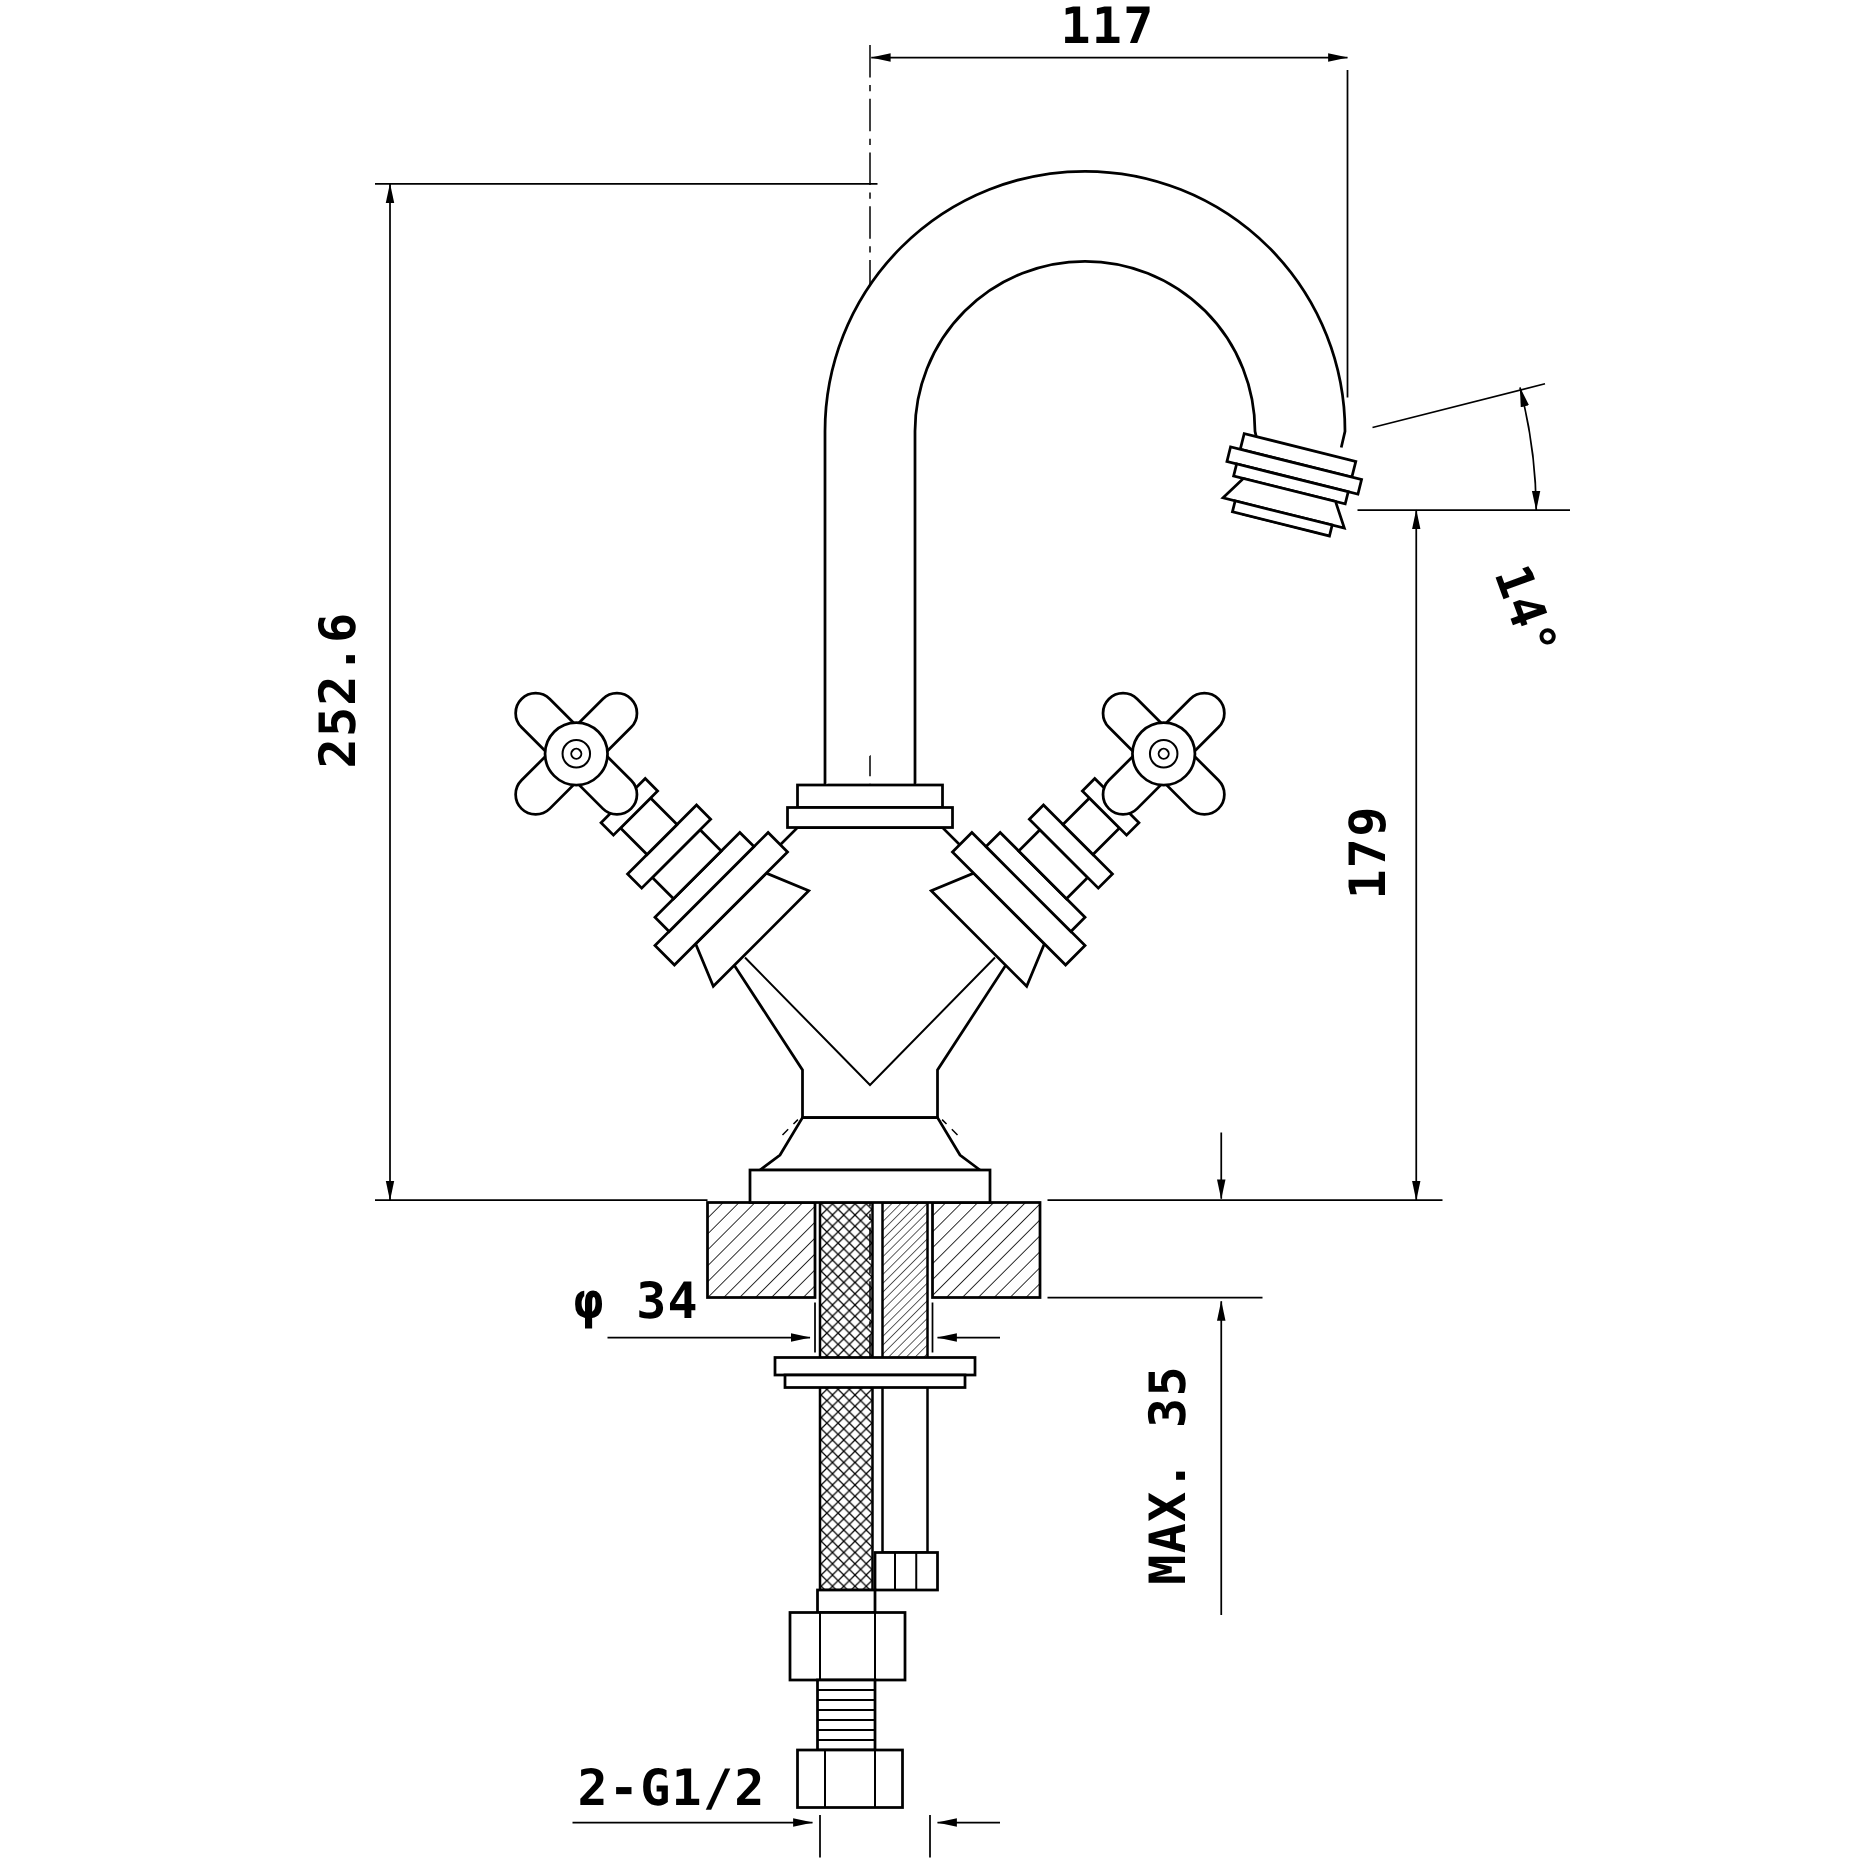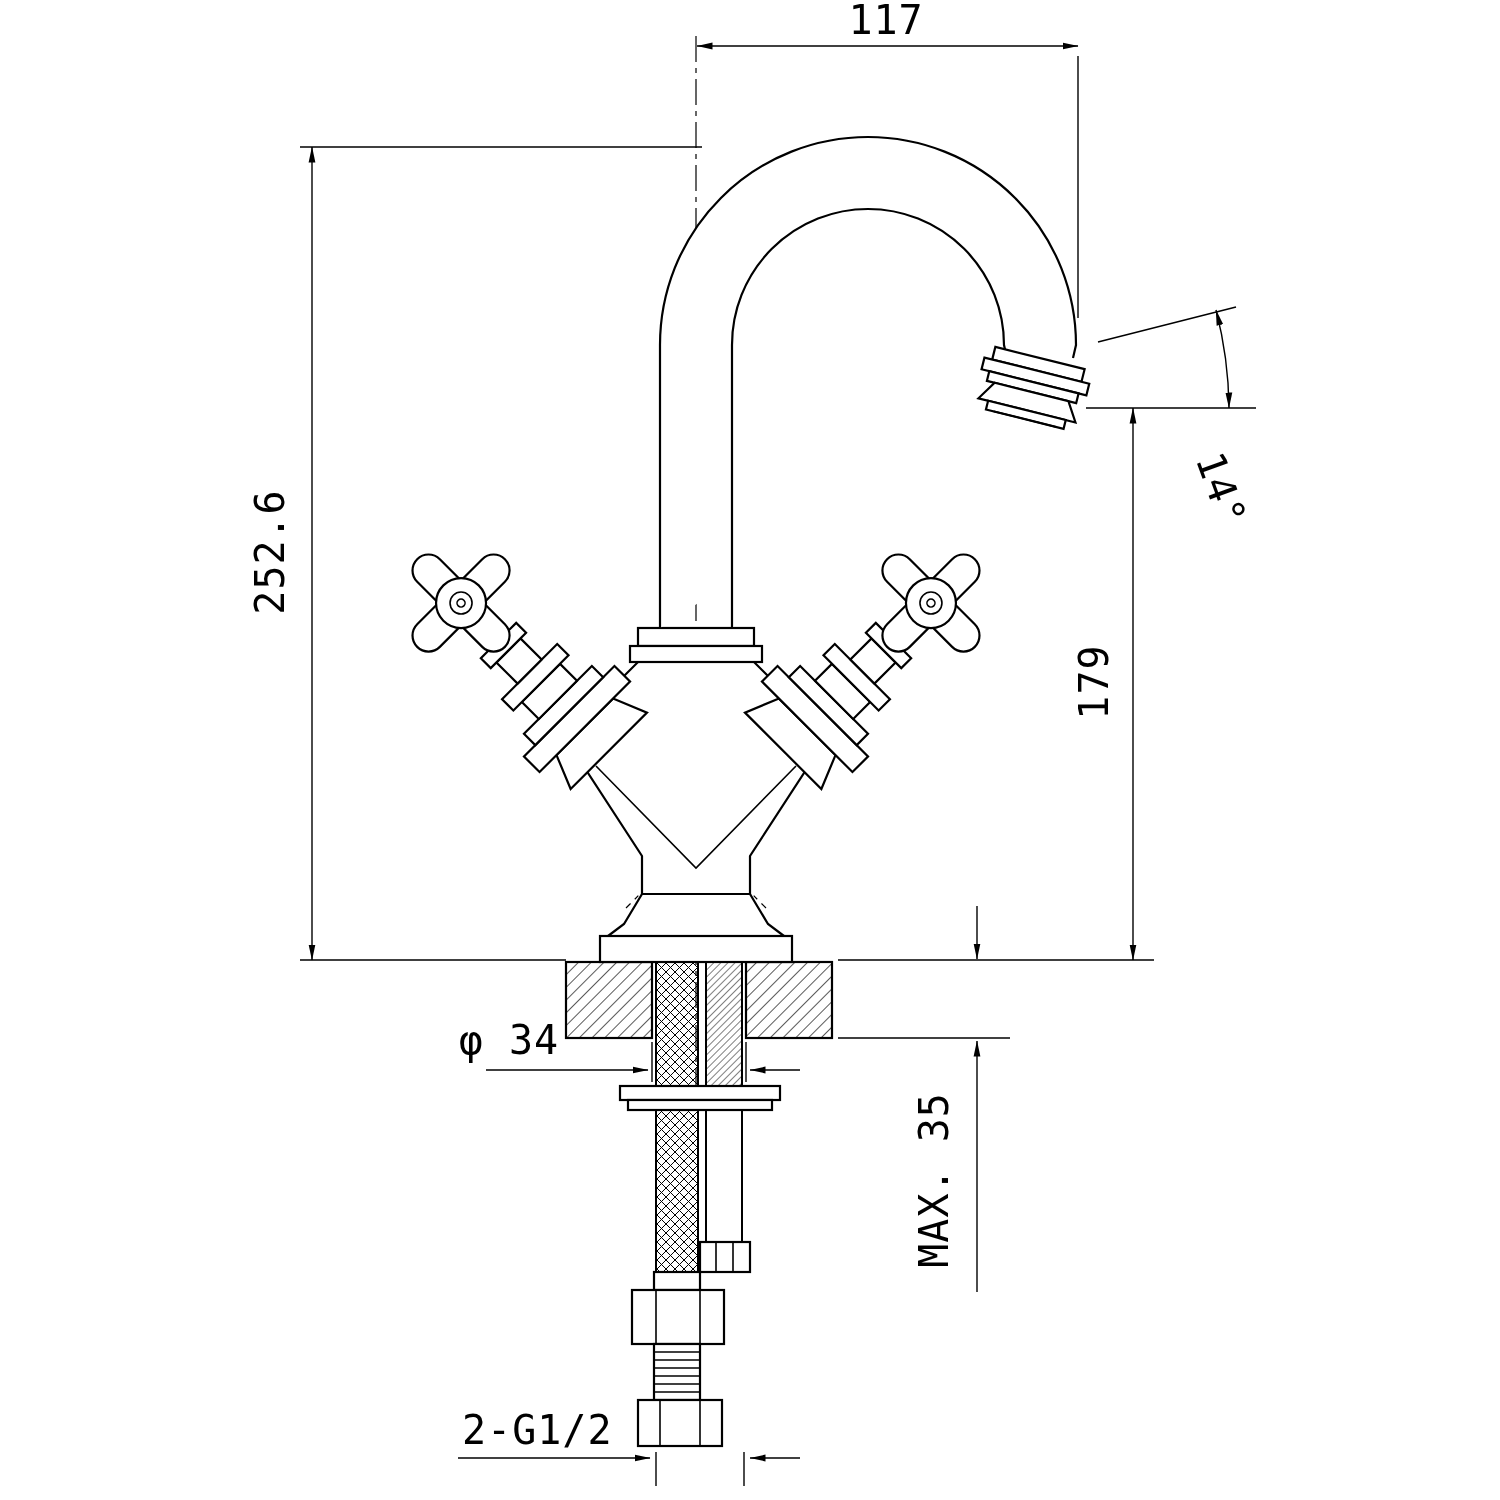--- a/index.html
+++ b/index.html
@@ -1,16 +1,16 @@
 <!DOCTYPE html>
 <html><head>
 <meta charset="utf-8">
 <style>
   html,body{margin:0;padding:0;background:#ffffff;}
-  .frame{width:1500px;height:1500px;position:relative;background:#ffffff;overflow:hidden;}
+  .frame{width:1500px;height:1500px;position:relative;background:#ffffff;overflow:hidden;font-weight:bold;}
   svg{display:block;}
   text{
     font-family:"DejaVu Sans Mono", monospace;
     font-size:40px;
     fill:#000;
     letter-spacing:1px;
   }
   .outline{fill:#ffffff;stroke:#000;stroke-width:2.2;}
   .thin{fill:none;stroke:#000;stroke-width:1.6;}
   .dim{fill:none;stroke:#000;stroke-width:1.4;}

